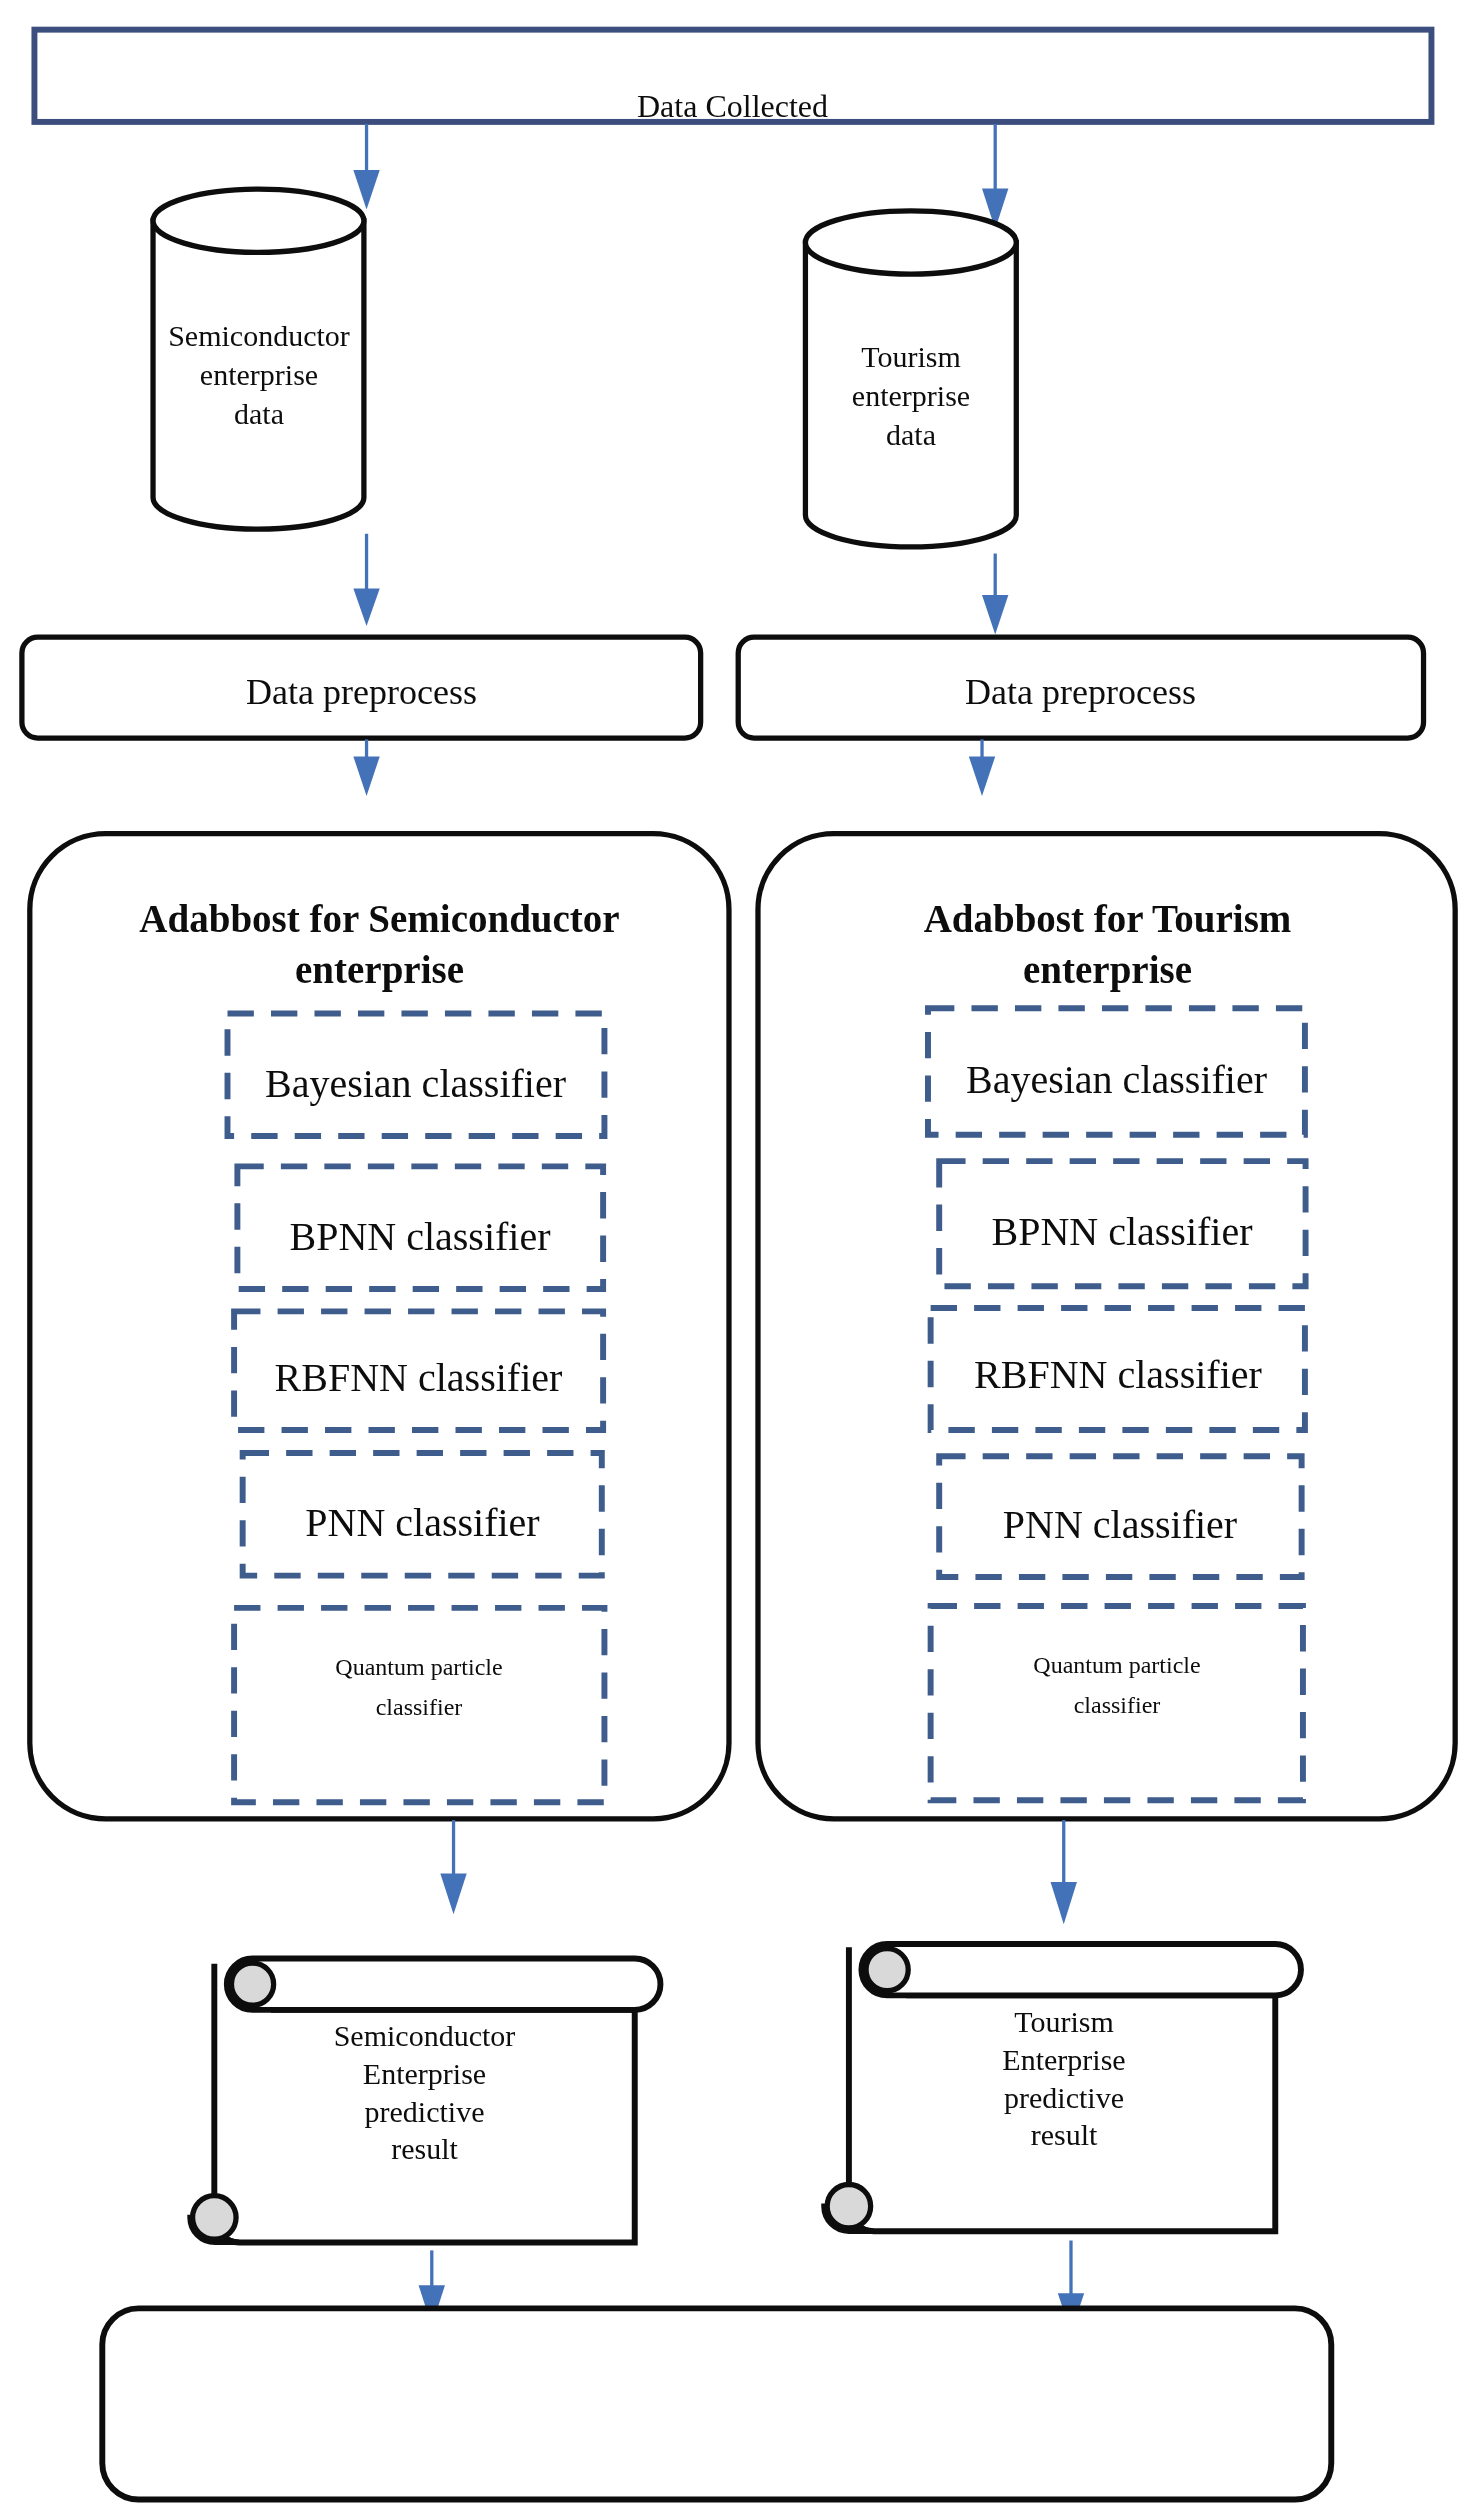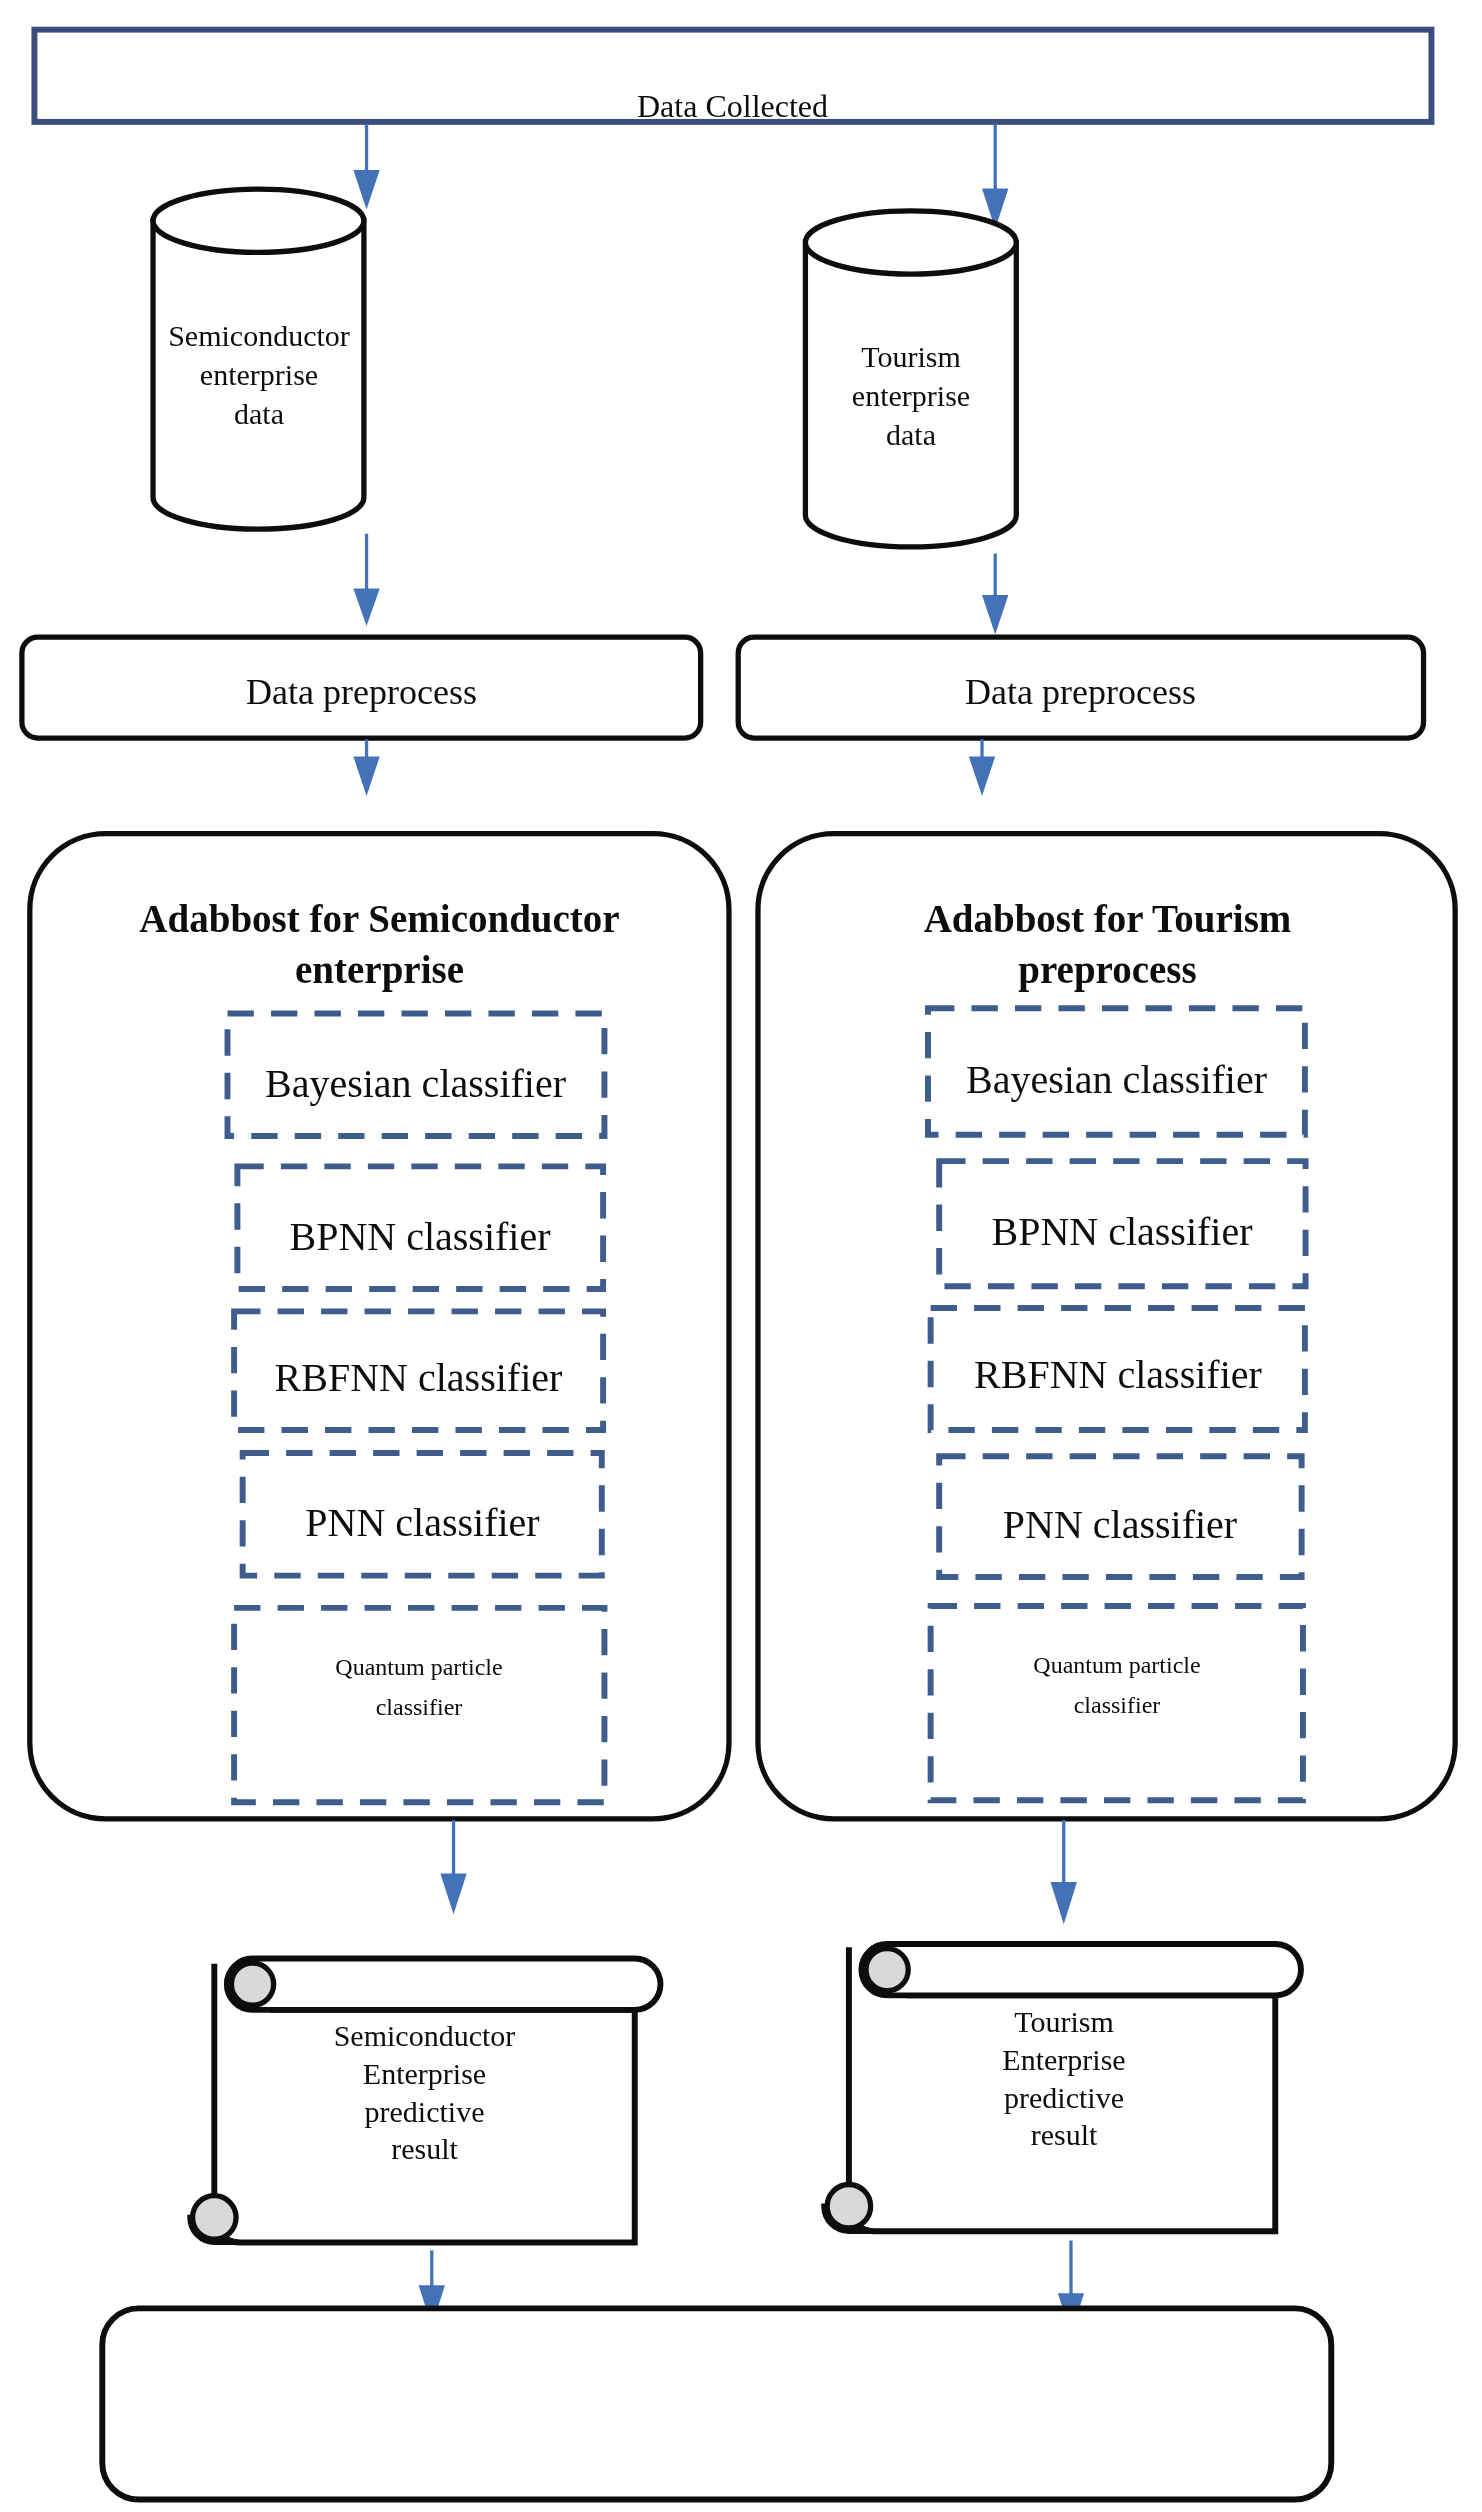--- a/index.html
+++ b/index.html
@@ -165,21 +165,21 @@
 data</div>
 
   <div class="node-text pre-text" style="left:22px; top:671px; width:679px;">Data preprocess</div>
 
   <div class="node-text pre-text" style="left:738px; top:671px; width:685px;">Data preprocess</div>
 
   <div class="node-text panel-title" style="left:63px; top:894px; width:633px;">Adabbost for Semiconductor
 enterprise</div>
 
   <div class="node-text panel-title" style="left:788px; top:894px; width:639px;">Adabbost for Tourism
-preprocess</div>
+enterprise</div>
 
   <div class="node-text clf-text" style="left:227px; top:1060px; width:377px;">Bayesian classifier</div>
   <div class="node-text clf-text" style="left:237px; top:1213px; width:366px;">BPNN classifier</div>
   <div class="node-text clf-text" style="left:234px; top:1354px; width:369px;">RBFNN classifier</div>
   <div class="node-text clf-text" style="left:243px; top:1499px; width:359px;">PNN classifier</div>
   <div class="node-text clf-text2" style="left:234px; top:1648px; width:370px;">Quantum particle
 classifier</div>
 
   <div class="node-text clf-text" style="left:928px; top:1056px; width:377px;">Bayesian classifier</div>
   <div class="node-text clf-text" style="left:939px; top:1208px; width:366px;">BPNN classifier</div>

